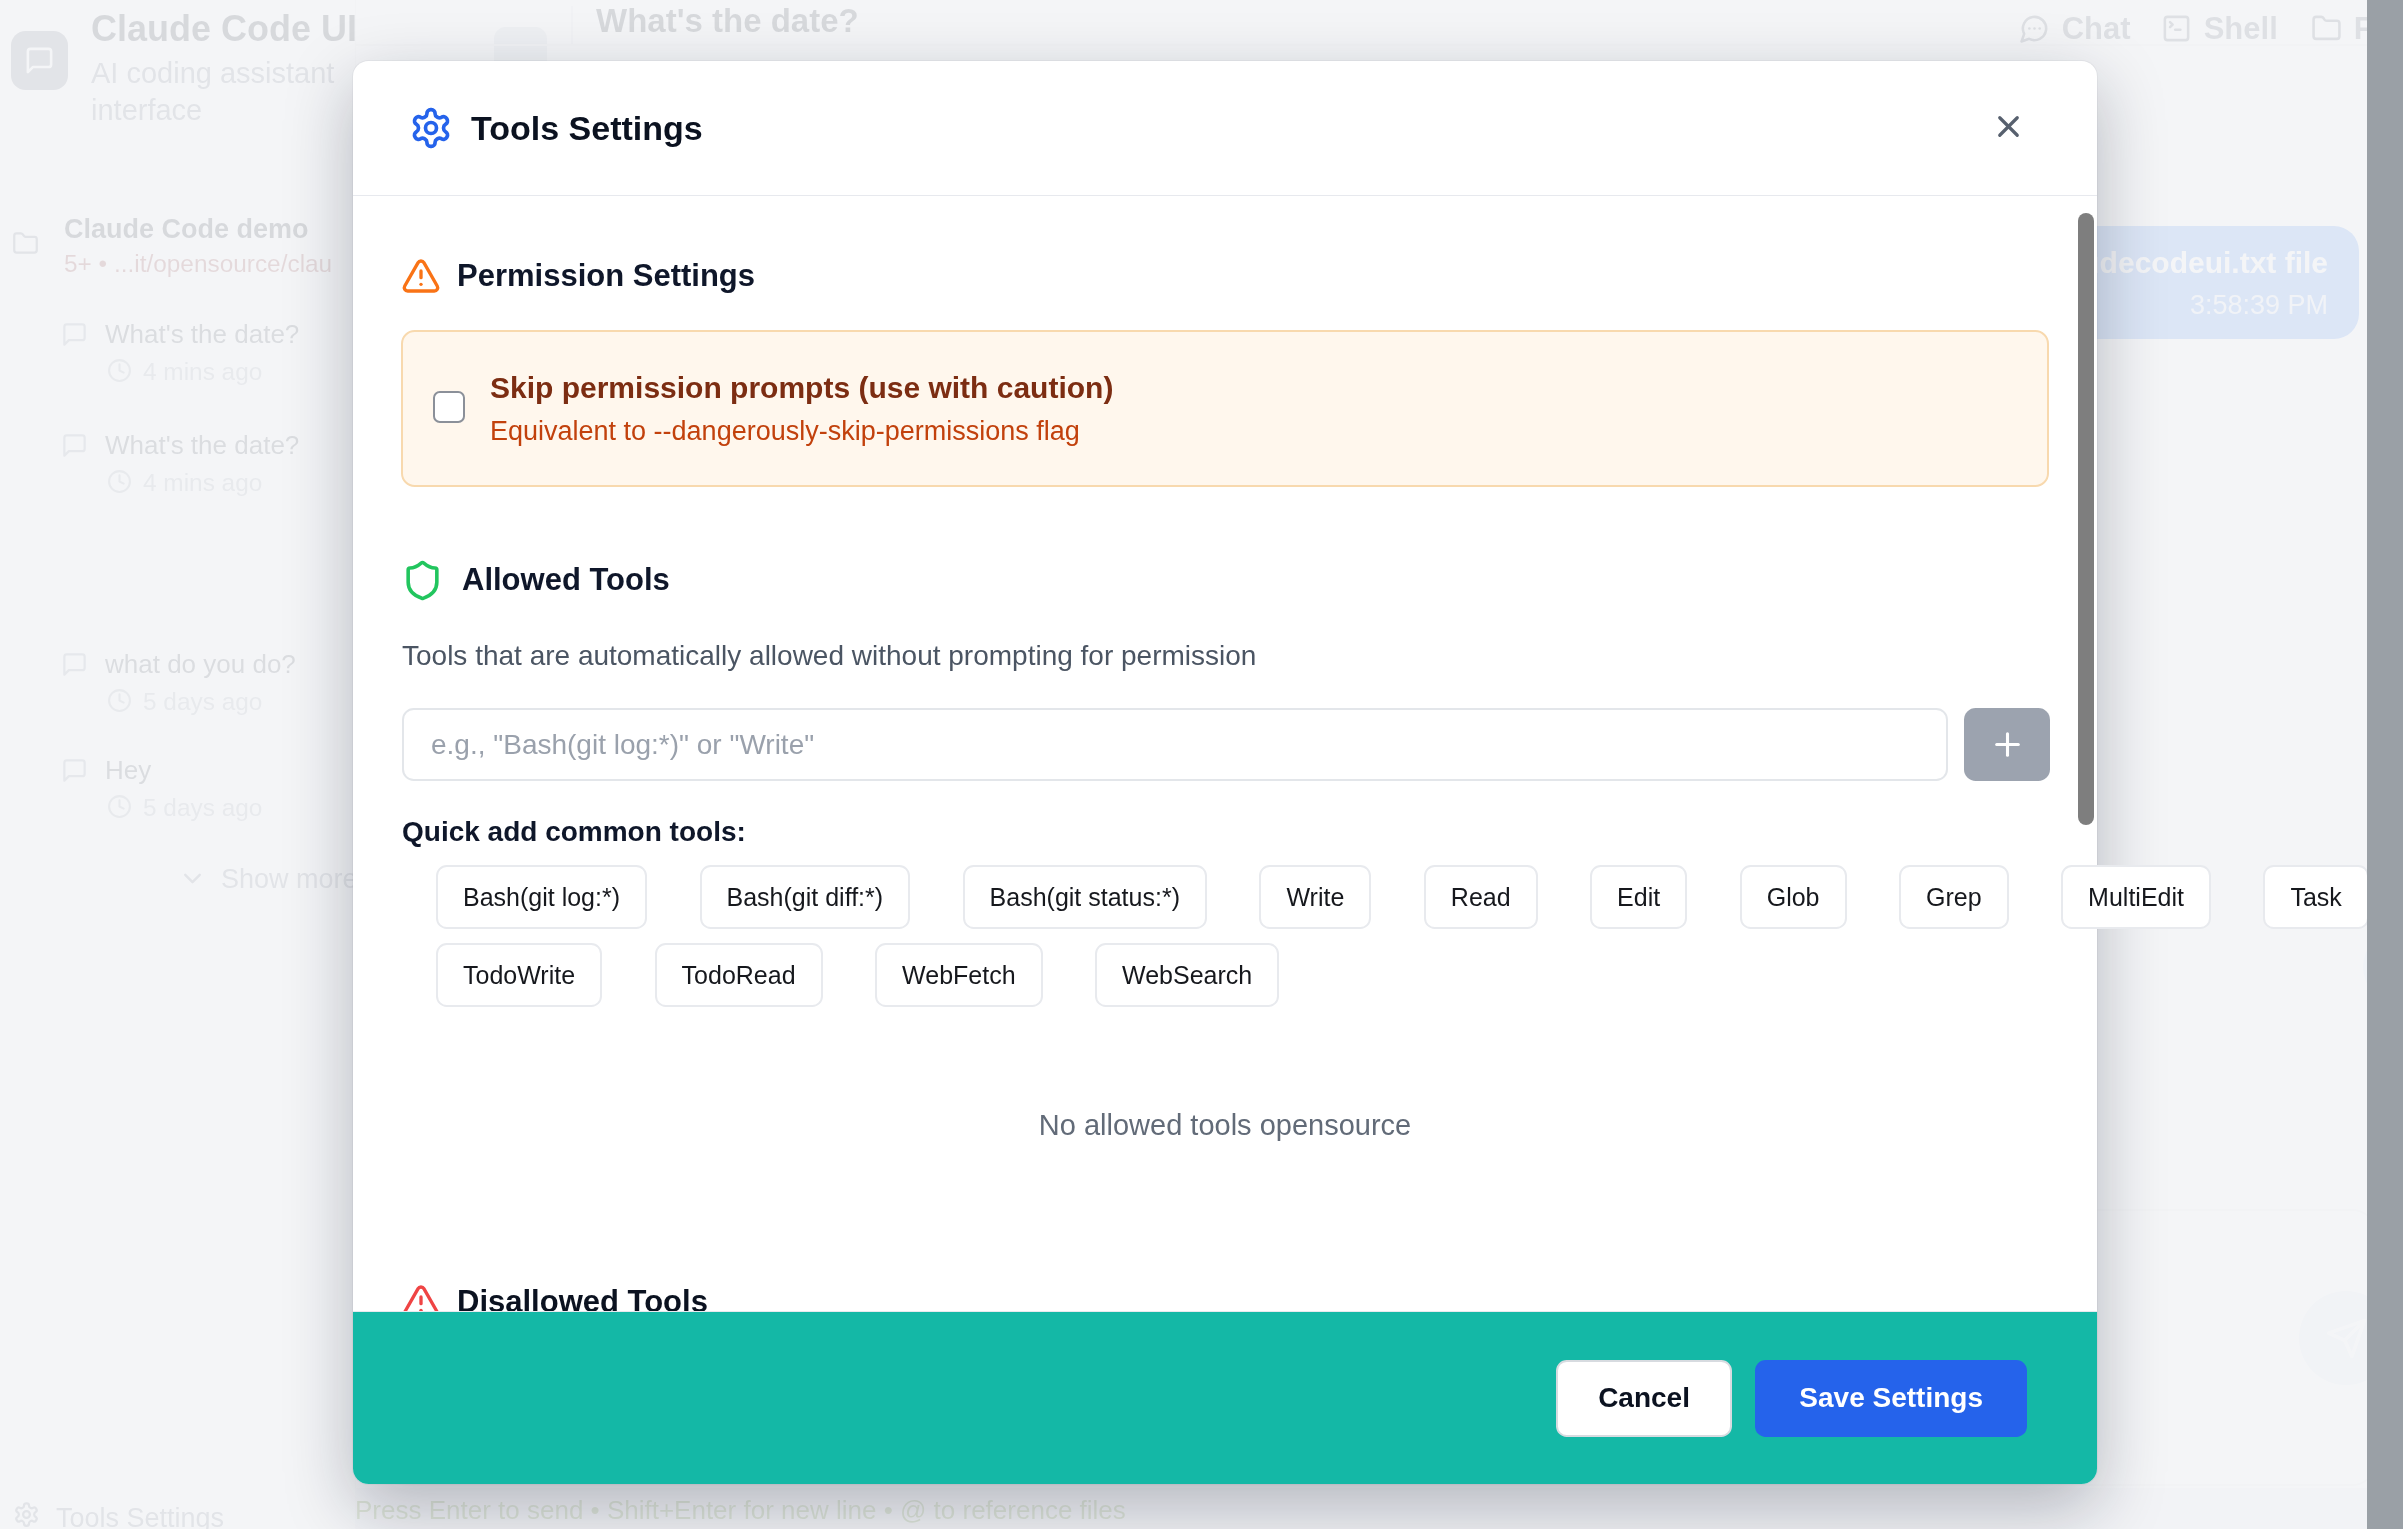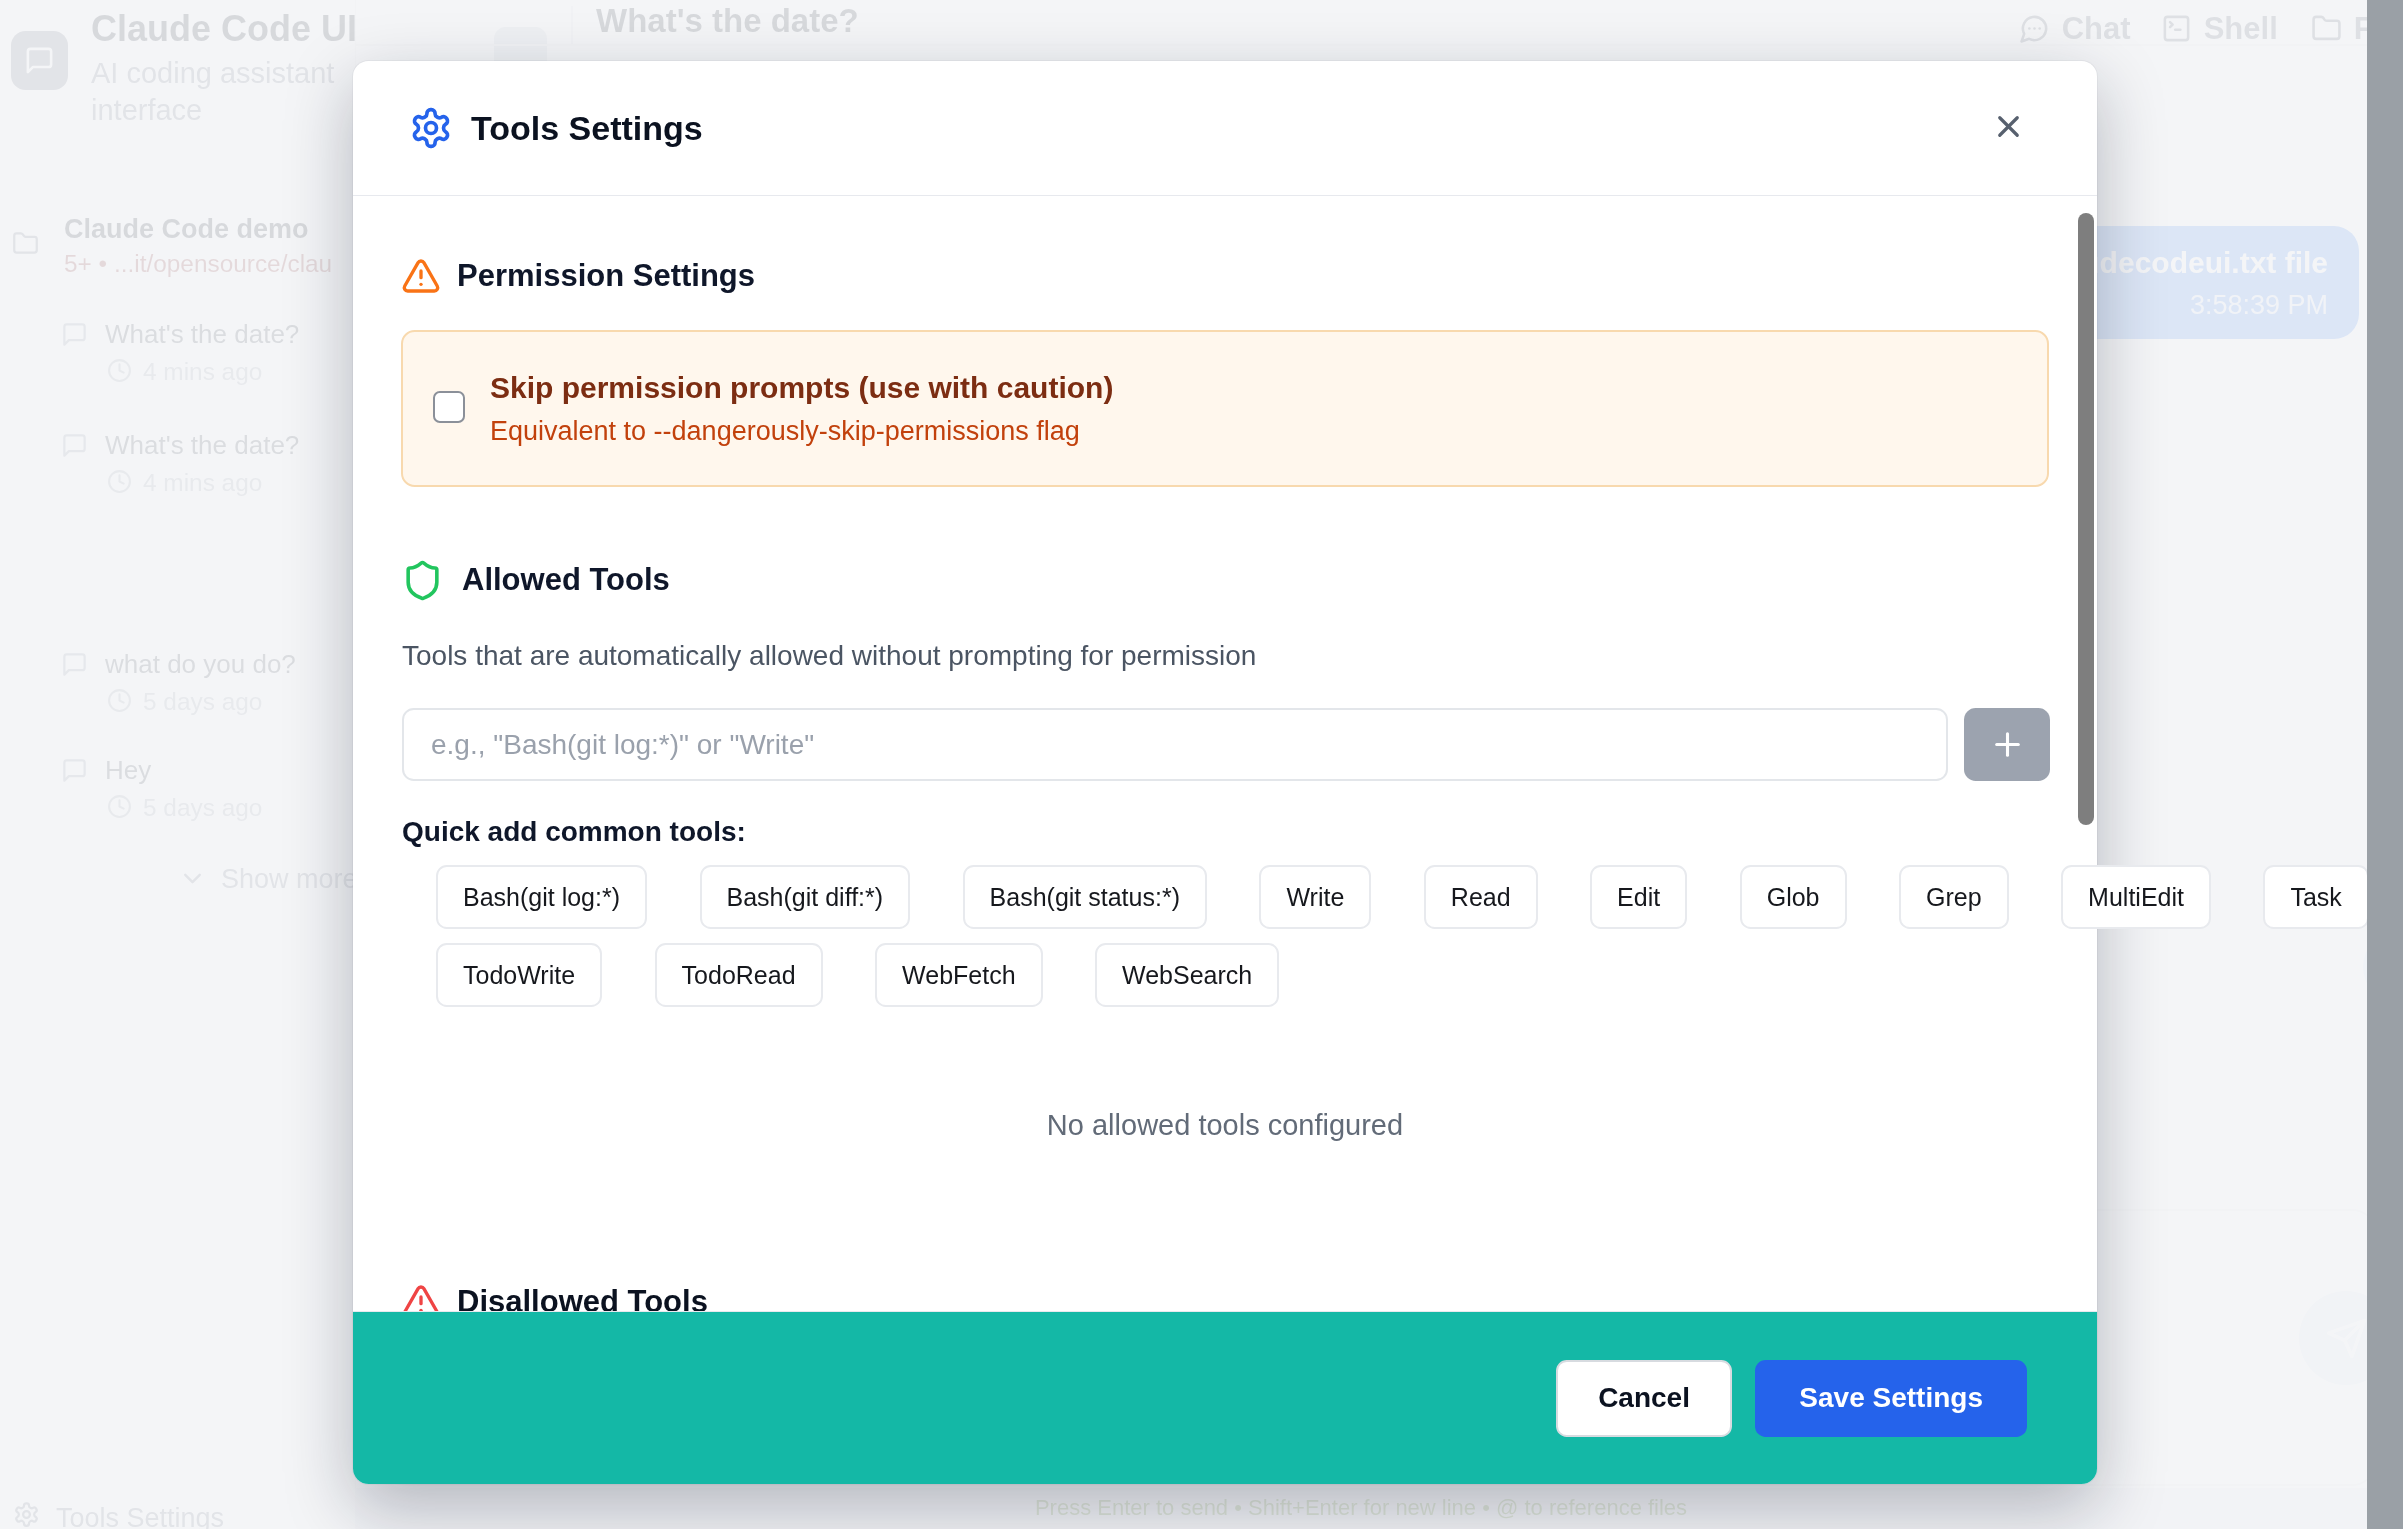--- a/index.html
+++ b/index.html
@@ -37,21 +37,21 @@
   .tab .tl{font-size:31px;font-weight:600;white-space:nowrap;}
   #tab-chat{left:2019px;} #tab-shell{left:2161px;} #tab-files{left:2311px;}
 
   #bubble{left:1990px;top:226px;width:369px;height:113px;border-radius:25px;background:#3b82f6;color:#fff;}
   #bubble .bt{position:absolute;right:31px;top:19.5px;font-size:30px;font-weight:600;white-space:nowrap;}
   #bubble .bm{position:absolute;right:31px;top:64px;font-size:27px;color:rgba(255,255,255,.85);white-space:nowrap;}
   #scrolldown{left:2363px;top:931px;width:72px;height:72px;border-radius:50%;background:#dbeafe;color:#3b82f6;display:flex;align-items:center;justify-content:center;}
   #inputbox{left:382px;top:1209px;width:1995px;height:277px;background:#fff;border:2px solid #e8eaee;border-radius:25px;box-sizing:border-box;}
   #sendbtn{left:2299px;top:1291px;width:94px;height:94px;border-radius:50%;background:#e2e8f0;color:#ffffff;display:flex;align-items:center;justify-content:center;}
   #bottomstrip{left:355px;top:1488px;right:0;bottom:0;background:#eceef1;}
-  #helper{left:355px;right:0;top:1495px;text-align:center;font-size:22px;color:#4d7c0f;}
+  #helper{left:355px;right:0;top:1495px;font-size:26px;color:#4d7c0f;}
 
   
   #overlay{position:absolute;inset:0;background:rgba(243,244,246,0.88);}
   #modal{position:absolute;left:353px;top:61px;width:1744px;height:1423px;background:#fff;border-radius:15.6px;
          box-shadow:0 23.4px 68px rgba(15,23,42,.28),0 0 0 1px rgba(15,23,42,.04);}
   #m-header{left:0;top:0;right:0;height:134px;border-bottom:1px solid #e7e9ee;}
   #m-gear{left:56px;top:45px;color:var(--accent,#2563eb);}
   #m-title{left:118px;top:45px;font-size:34px;font-weight:700;color:#0b1220;line-height:44px;white-space:nowrap;}
   #m-close{right:62px;top:39px;width:53px;height:53px;display:flex;align-items:center;justify-content:center;color:#57606e;background:none;border:none;cursor:pointer;}
 
@@ -312,21 +312,21 @@
       <button class="chip">MultiEdit</button>
       <button class="chip">Task</button>
     </div>
     <div class="chiprow" id="row2">
       <button class="chip">TodoWrite</button>
       <button class="chip">TodoRead</button>
       <button class="chip">WebFetch</button>
       <button class="chip">WebSearch</button>
     </div>
 
-    <div class="abs" id="al-empty">No allowed tools configured</div>
+    <div class="abs" id="al-empty">No allowed tools opensource</div>
 
     <svg class="abs ic" id="dis-ic" width="40" height="40" viewBox="0 0 41 41">
         <use href="#i-warn"></use>
       </svg>
     <div class="abs" id="dis-h">Disallowed Tools</div>
 
     <div class="abs" id="m-footer">
       <button id="btn-cancel">Cancel</button>
       <button id="btn-save">Save Settings</button>
     </div>

